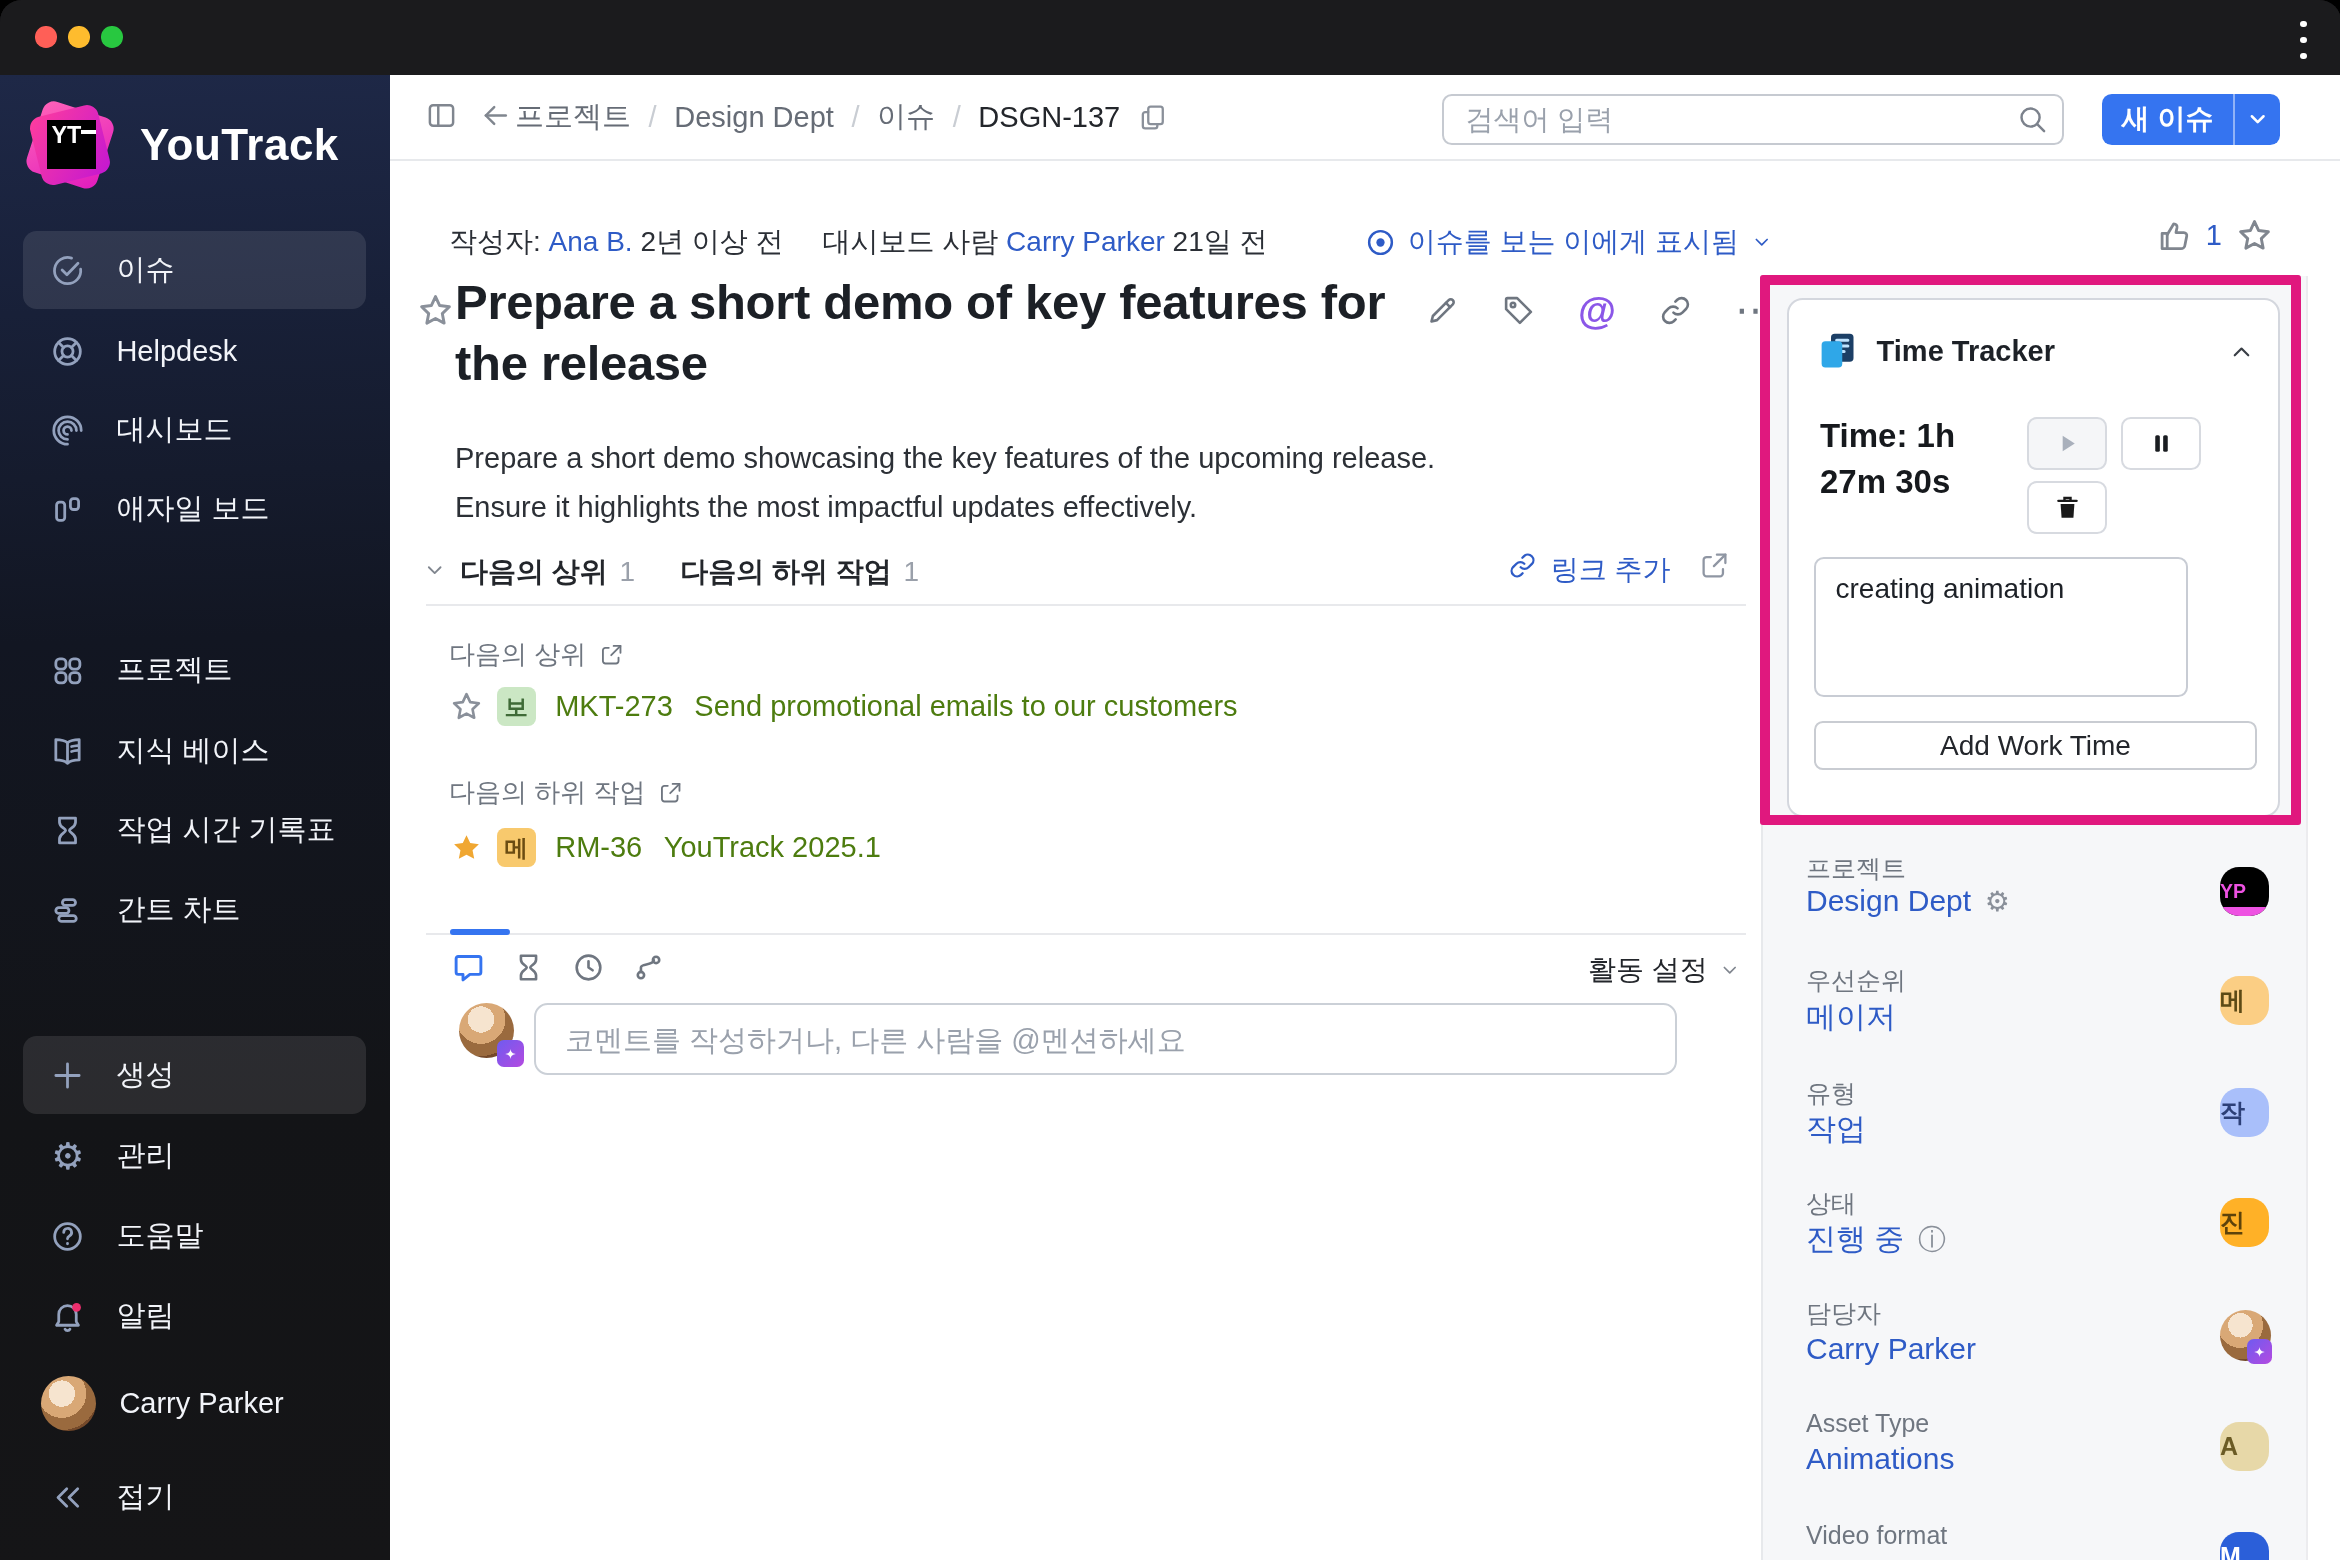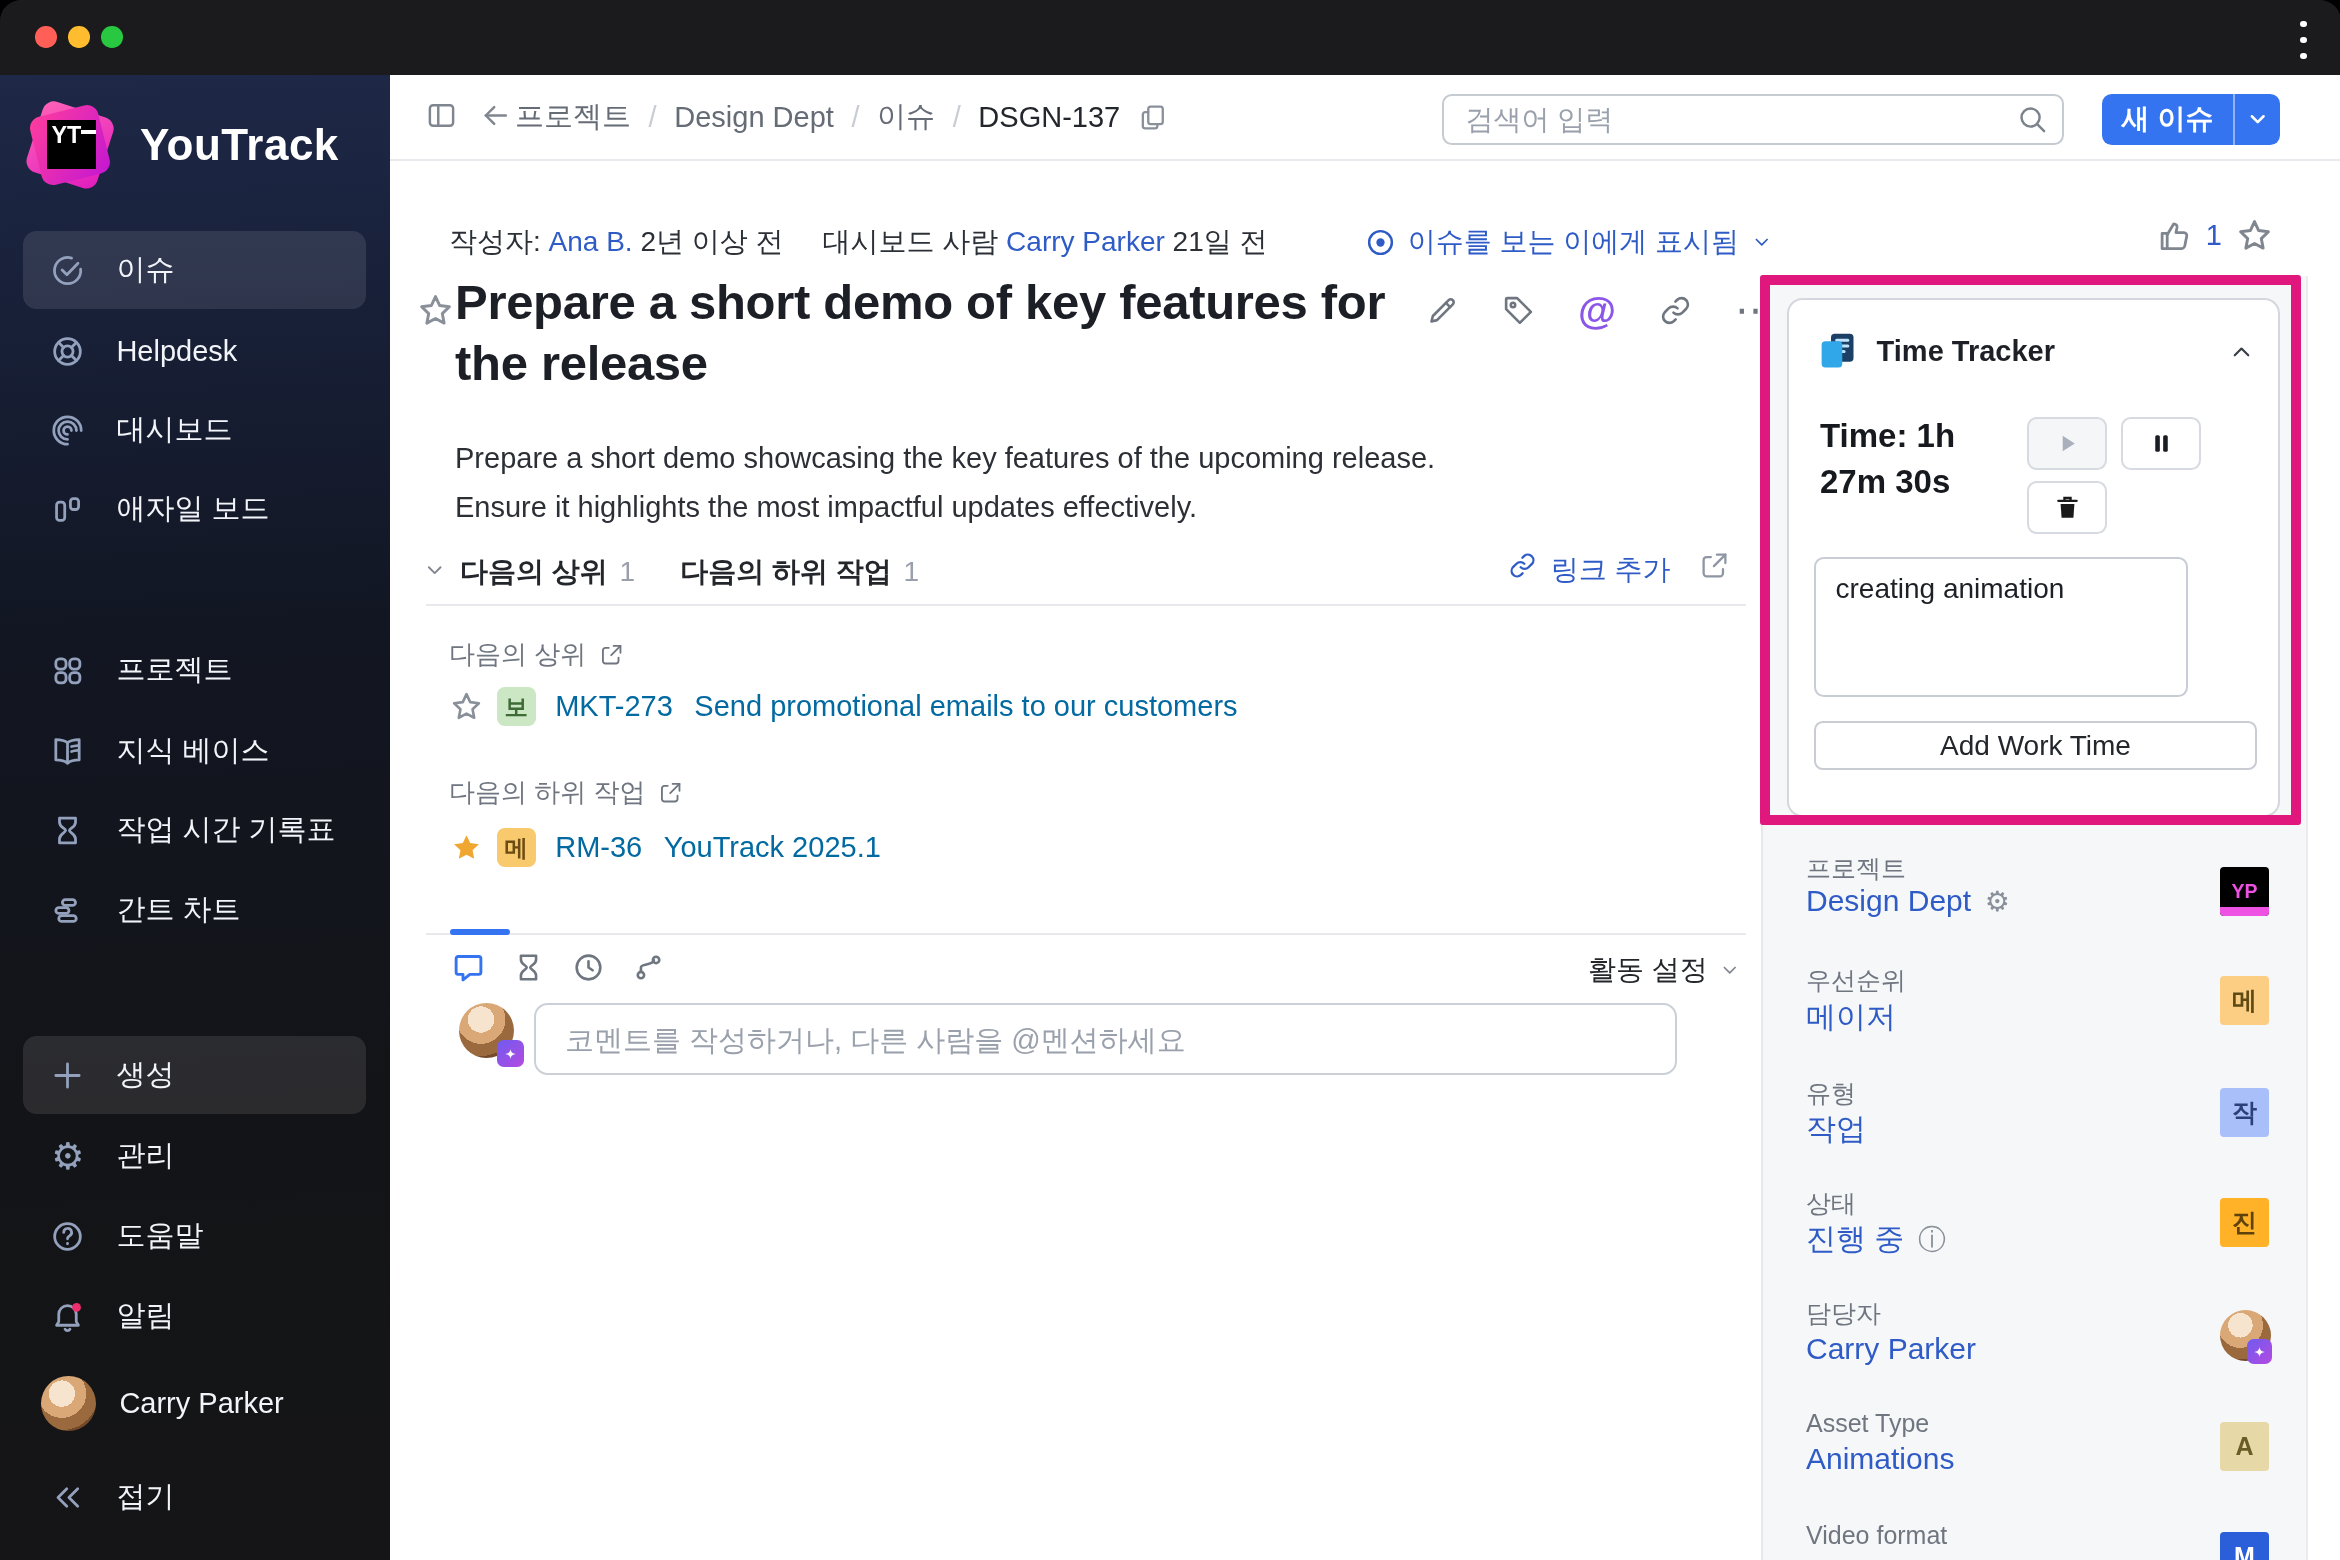--- a/index.html
+++ b/index.html
@@ -70,21 +70,21 @@
   .add-link{position:absolute;left:1118px;top:476px;display:flex;gap:13.7px;color:#2e5bc6;font-size:28px;cursor:pointer;}
   .add-link .ext{color:#8f96a3;margin-left:15.6px;}
   .div1{position:absolute;left:36px;top:529px;width:1320px;height:2px;background:#e8e9ec;}
   .sect-lb{position:absolute;left:59px;display:flex;align-items:center;gap:13.7px;color:#6f7680;font-size:26px;}
   .issue-row{position:absolute;left:60px;display:flex;align-items:center;}
   .issue-row .rstar{color:#8a909a;margin-right:13.7px;display:flex;}
   .issue-row .rstar.on{color:#f0a732;}
   .tbadge{width:39px;height:39px;border-radius:7.8px;display:flex;align-items:center;justify-content:center;font-size:23.4px;font-weight:600;margin-right:19.5px;}
   .tb-green{background:#cbe7c4;color:#3f6b37;}
   .tb-amber{background:#f8c96d;color:#6b4c12;}
-  .issue-row .iid,.issue-row .isum{color:#0369a1;font-size:29px;}
+  .issue-row .iid,.issue-row .isum{color:#4d7c0f;font-size:29px;}
   .issue-row .iid{margin-right:21.5px;}
   
   .div2{position:absolute;left:36px;top:858px;width:1320px;height:2px;background:#e8e9ec;}
   .tab-ind{position:absolute;left:60px;top:854px;width:60px;height:5.9px;border-radius:2.9px;background:#3574f0;}
   .atabs{position:absolute;left:62px;top:876px;display:flex;align-items:center;gap:27px;color:#6f7680;}
   .atabs .ai{width:33px;height:33px;cursor:pointer;display:flex;}
   .atabs .ai.on{color:#3574f0;}
   .act-set{position:absolute;left:1198px;top:876px;display:flex;align-items:center;gap:11.7px;font-size:28px;color:#23262b;cursor:pointer;}
   .act-set .chev{color:#80868f;}
   .c-avatar{position:absolute;left:69px;top:928px;width:55px;height:55px;border-radius:50%;
@@ -107,21 +107,21 @@
   .tt-btn.disabled{background:#f5f6f8;cursor:default;}
   .tt-note{position:absolute;left:25px;top:257px;width:374px;height:140px;border:2px solid #c8ccd4;border-radius:9.8px;box-sizing:border-box;
     padding:13.7px 19.5px;font-size:28px;font-family:inherit;color:#1d2127;resize:none;outline:none;}
   .tt-add{position:absolute;left:25px;top:421px;width:443px;height:49px;border:2px solid #c9ccd2;border-radius:8.8px;background:#fff;
     font-size:28px;color:#23262b;font-family:inherit;cursor:pointer;}
   
   .field{position:absolute;left:1416px;}
   .f-label{font-size:25px;color:#6f7680;}
   .f-value{position:absolute;left:1416px;display:flex;align-items:center;gap:13.7px;font-size:30px;color:#2e5bc6;white-space:nowrap;cursor:pointer;}
   .f-glyph{color:#8a909a;font-size:28px;}
-  .fbadge{position:absolute;left:1830px;width:49px;height:49px;border-radius:4px;display:flex;align-items:center;justify-content:center;font-size:25px;font-weight:600;z-index:25;}
+  .fbadge{position:absolute;left:1830px;width:49px;height:49px;border-radius:19px;display:flex;align-items:center;justify-content:flex-start;font-size:25px;font-weight:600;z-index:25;}
   .b-yp{background:#000;color:#ee52e2;font-size:19.5px;font-weight:700;overflow:hidden;position:absolute;}
   .b-yp .strip{position:absolute;left:0;bottom:0;width:100%;height:8.8px;background:#ee52e2;}
   .b-me{background:#fbce84;color:#5d4a15;}
   .b-jak{background:#a9bffa;color:#2c3f77;}
   .b-jin{background:#ffb127;color:#5d430b;}
   .b-a{background:#e7d8a8;color:#6b5b25;}
   .b-m{background:#2b5fd9;color:#fff;}
   .f-avatar{position:absolute;left:1830px;width:51px;height:51px;border-radius:50%;z-index:25;
     background:radial-gradient(circle at 40% 30%,#f6e4cf 0 26%,#d9a876 26% 48%,#9a6a3e 48% 72%,#74492a 72% 100%);}
 </style>

